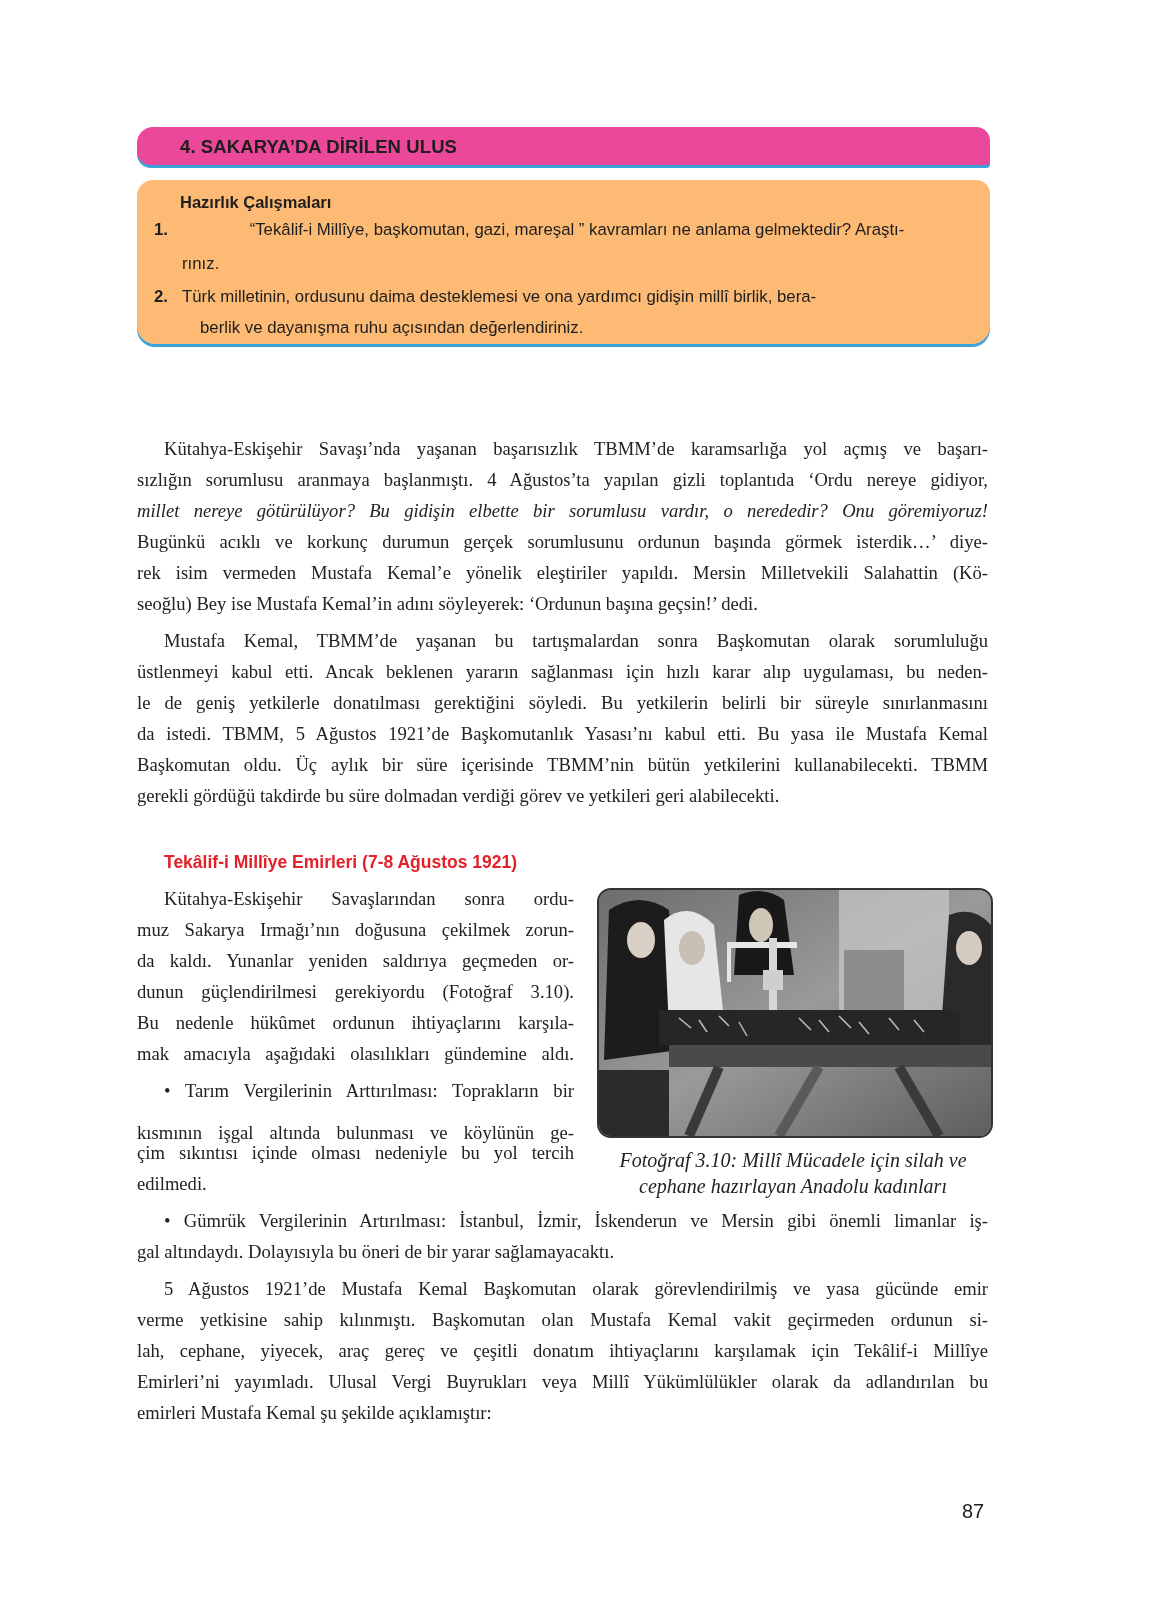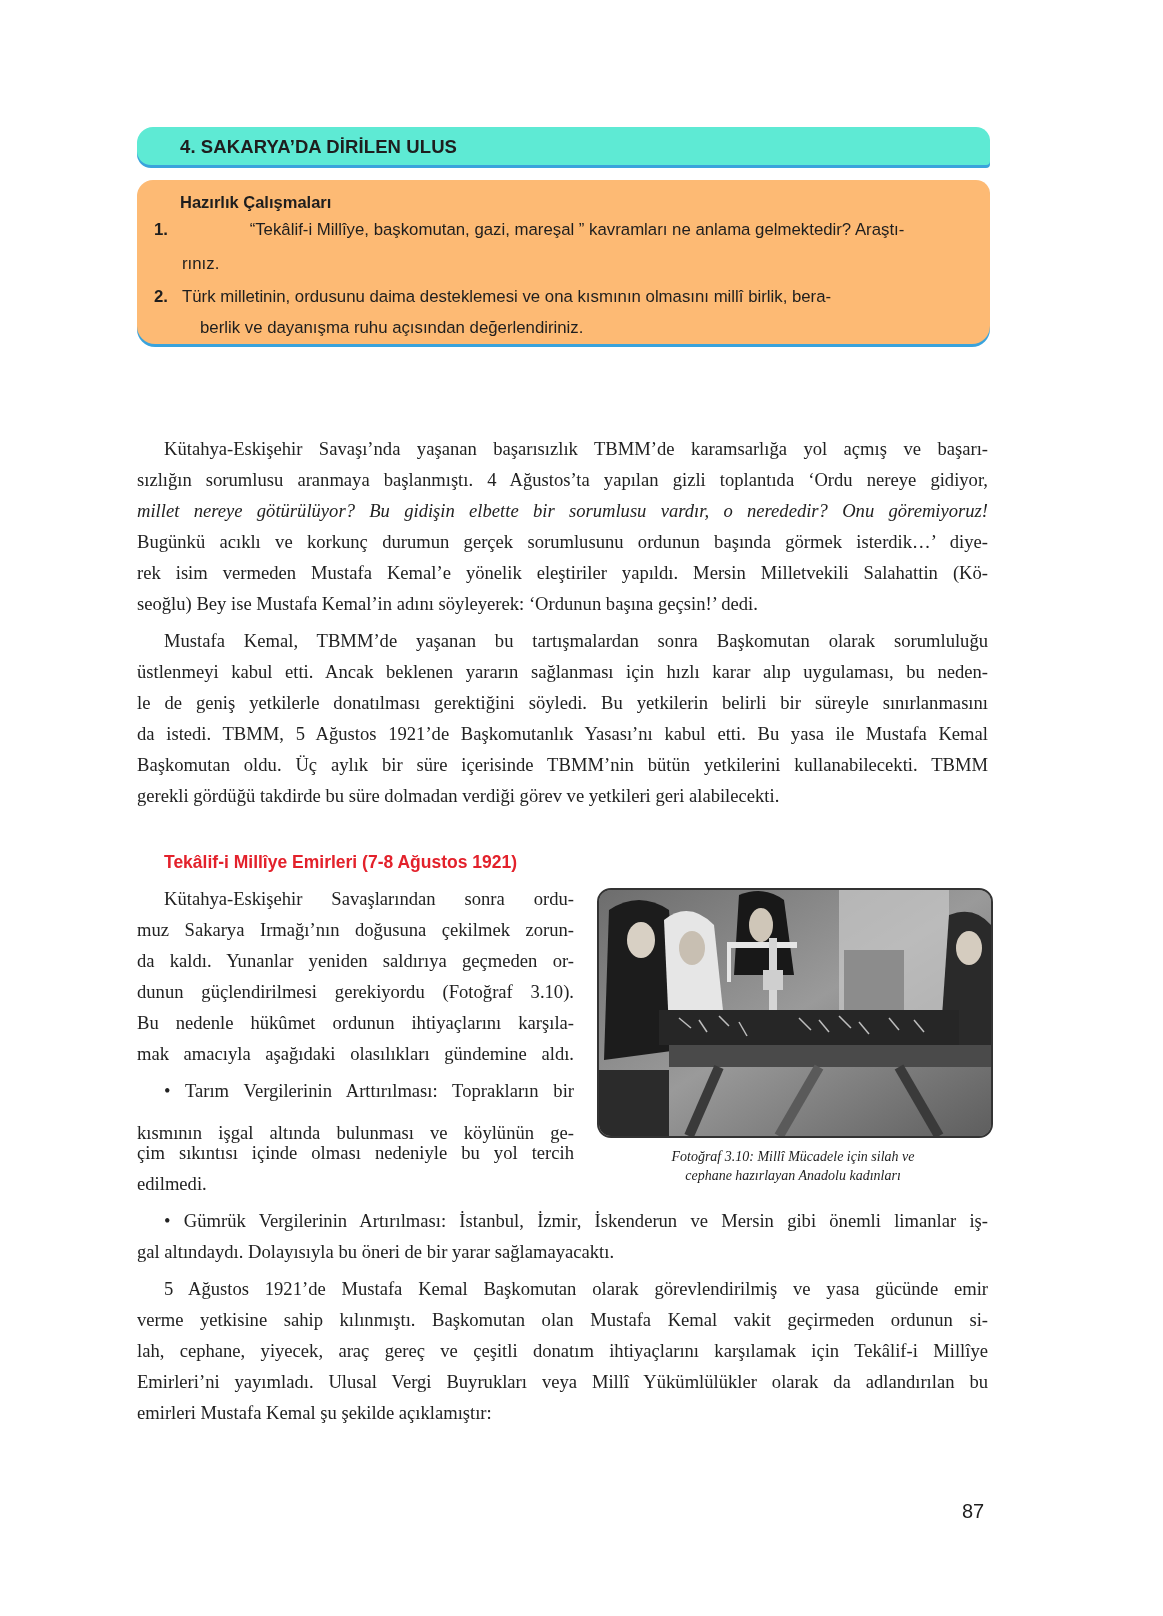--- a/index.html
+++ b/index.html
@@ -2,21 +2,21 @@
 <html><head>
 <meta charset="utf-8">
 <style>
   html, body { margin: 0; padding: 0; background: #ffffff; }
   body { width: 1163px; height: 1616px; position: relative; overflow: hidden; }
   .page { position: absolute; left: 0; top: 0; width: 1163px; height: 1616px; background: #fff; }
 
   
   .title-box {
     position: absolute; left: 137px; top: 127px; width: 853px; height: 38px;
-    background: #5eead4; border-radius: 16px 14px 4px 14px;
+    background: #ec4899; border-radius: 16px 14px 4px 14px;
     box-shadow: 0 3px 0 #3aa3dc;
   }
   .title-text {
     position: absolute; left: 43px; top: 9px;
     font-family: "Liberation Sans", sans-serif; font-weight: bold; font-size: 18.5px;
     color: #1e1e1e; letter-spacing: 0.1px;
   }
 
   
   .prep-box {
@@ -46,21 +46,21 @@
   .just { text-align: justify; text-align-last: justify; }
 
   
   .photo {
     position: absolute; left: 597px; top: 888px; width: 392px; height: 246px;
     border: 2px solid #333; border-radius: 14px; overflow: hidden;
     background: #8a8a8a;
   }
   .caption {
     position: absolute; left: 597px; width: 392px; text-align: center;
-    font-family: "Liberation Serif", serif; font-style: italic; font-size: 14px; color: #222;
+    font-family: "Liberation Serif", serif; font-style: italic; font-size: 20px; color: #222;
   }
 
   .page-number {
     position: absolute; left: 962px; top: 1500px;
     font-family: "Liberation Sans", sans-serif; font-size: 20px; color: #1e1e1e;
   }
 </style>
 </head>
 <body>
 
@@ -74,21 +74,21 @@
     <span class="prep-heading">Hazırlık Çalışmaları</span>
 
     <div class="prep-item" style="top:40px;">
       <span class="prep-num">1.</span>
       <span class="prep-line" style="top:0; width:790px;text-align:center;">“Tekâlif-i Millîye, başkomutan, gazi, mareşal ” kavramları ne anlama gelmektedir? Araştı-</span>
       <span class="prep-line" style="top:34px;">rınız.</span>
     </div>
 
     <div class="prep-item" style="top:107px;">
       <span class="prep-num">2.</span>
-      <span class="prep-line" style="top:0;">Türk milletinin, ordusunu daima desteklemesi ve ona kısmının olmasını millî birlik, bera-</span>
+      <span class="prep-line" style="top:0;">Türk milletinin, ordusunu daima desteklemesi ve ona yardımcı gidişin millî birlik, bera-</span>
       <span class="prep-line" style="top:31px; left:63px;">berlik ve dayanışma ruhu açısından değerlendiriniz.</span>
     </div>
   </div>
 
 
   <div>
     <span class="line just" style="left:164px; top:440px; width:824px;">Kütahya-Eskişehir Savaşı’nda yaşanan başarısızlık TBMM’de karamsarlığa yol açmış ve başarı-</span>
     <span class="line just" style="left:137px; top:471px; width:851px;">sızlığın sorumlusu aranmaya başlanmıştı. 4 Ağustos’ta yapılan gizli toplantıda ‘Ordu nereye gidiyor,</span>
     <span class="line just" style="left:137px; top:502px; width:851px;font-style:italic;">millet nereye götürülüyor? Bu gidişin elbette bir sorumlusu vardır, o nerededir? Onu göremiyoruz!</span>
     <span class="line just" style="left:137px; top:533px; width:851px;">Bugünkü acıklı ve korkunç durumun gerçek sorumlusunu ordunun başında görmek isterdik…’ diye-</span>

